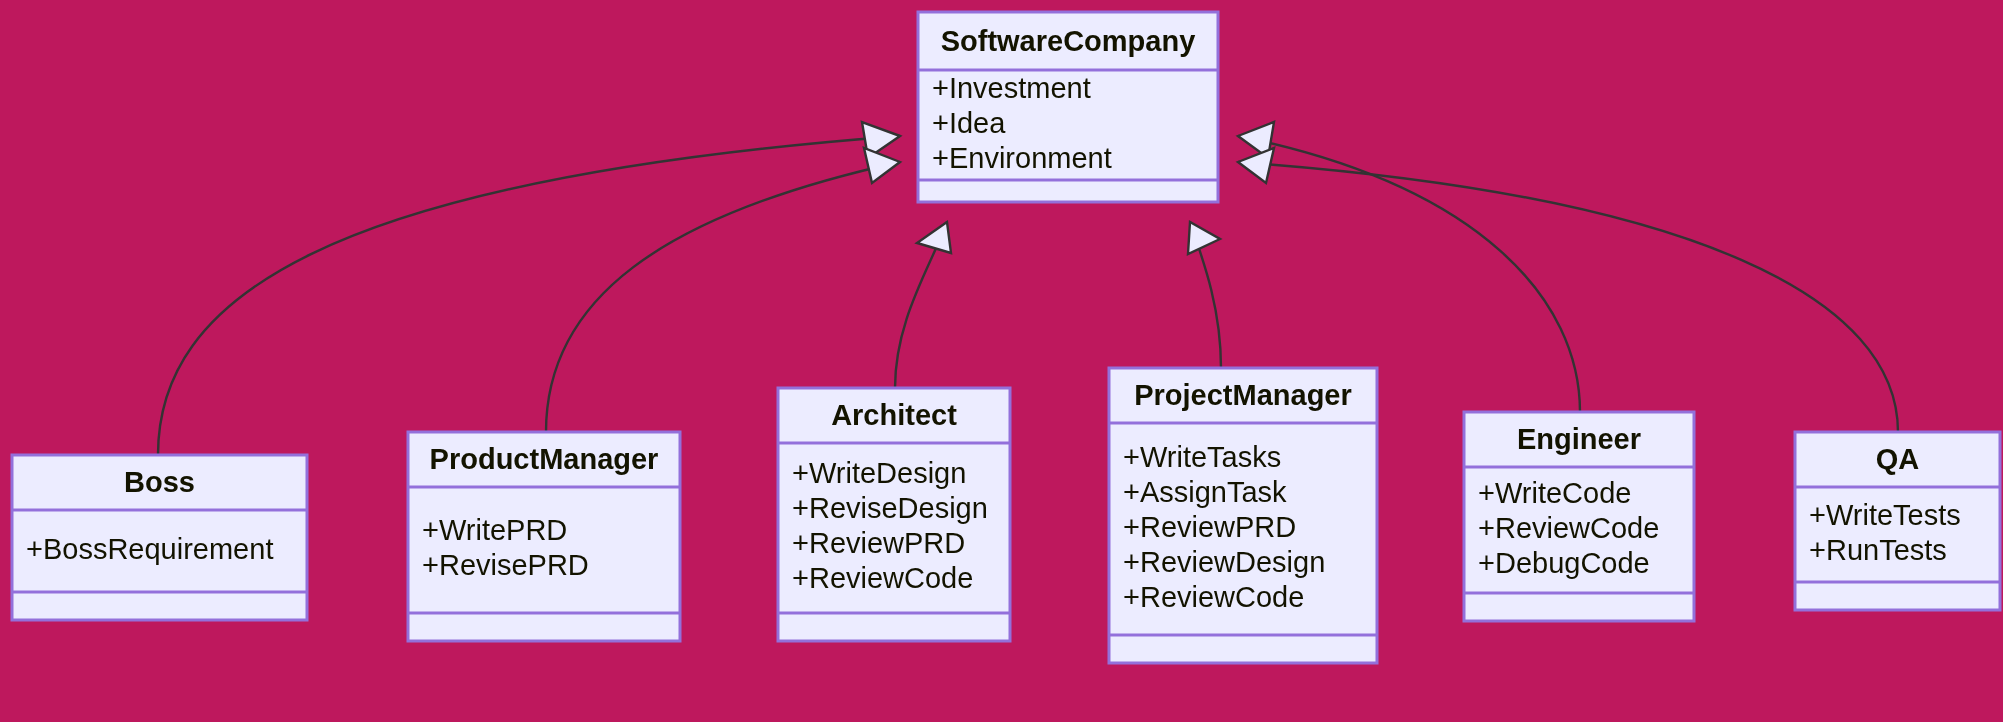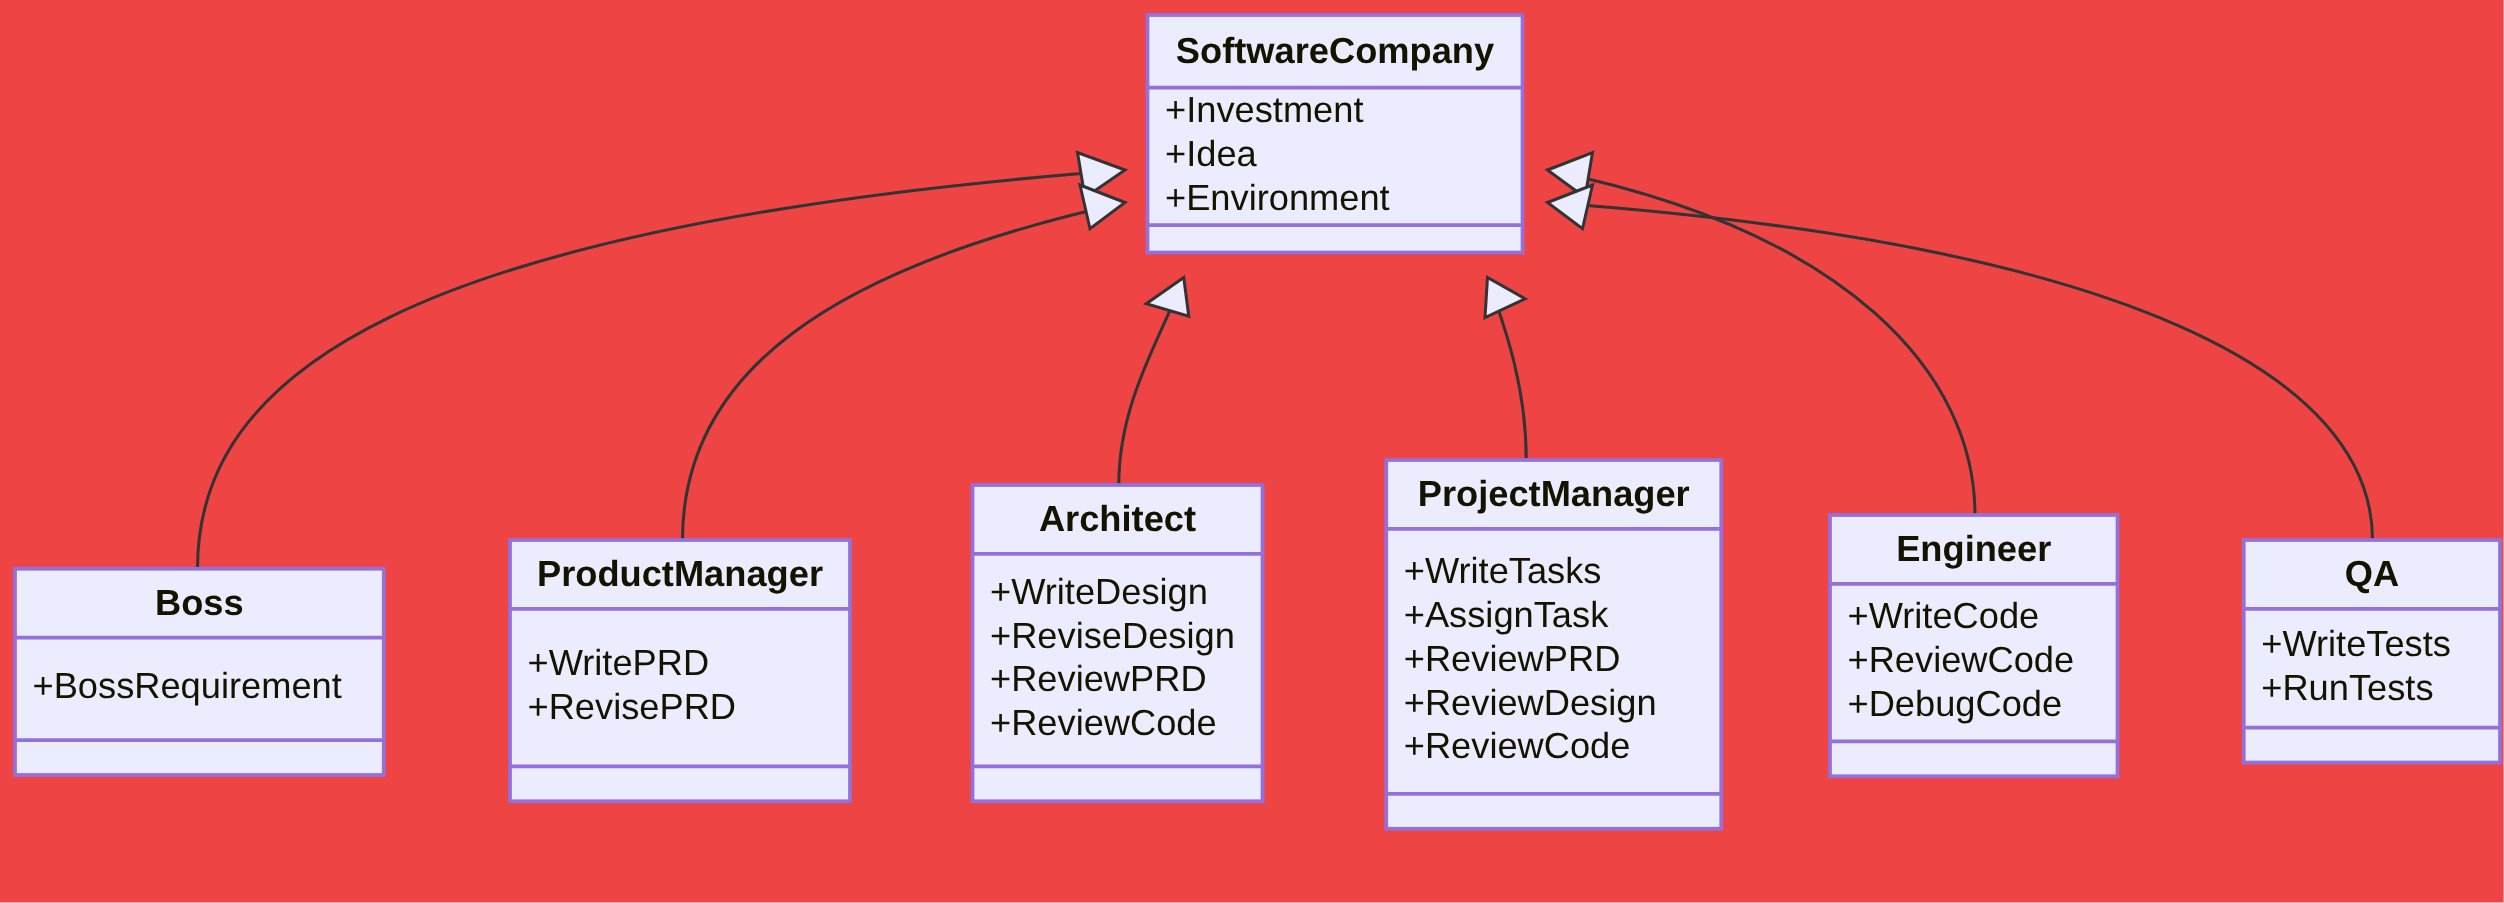--- a/index.html
+++ b/index.html
@@ -10,21 +10,21 @@
   body {
     width: 2003px;
     height: 722px;
     overflow: hidden;
     font-family: "Liberation Sans", "DejaVu Sans", sans-serif;
   }
   #diagram-root {
     position: relative;
     width: 2003px;
     height: 722px;
-    background: #ef4444;
+    background: #be185d;
   }
   svg.uml-canvas {
     position: absolute;
     top: 0;
     left: 0;
     width: 2003px;
     height: 722px;
     display: block;
   }
   .class-box-rect {

